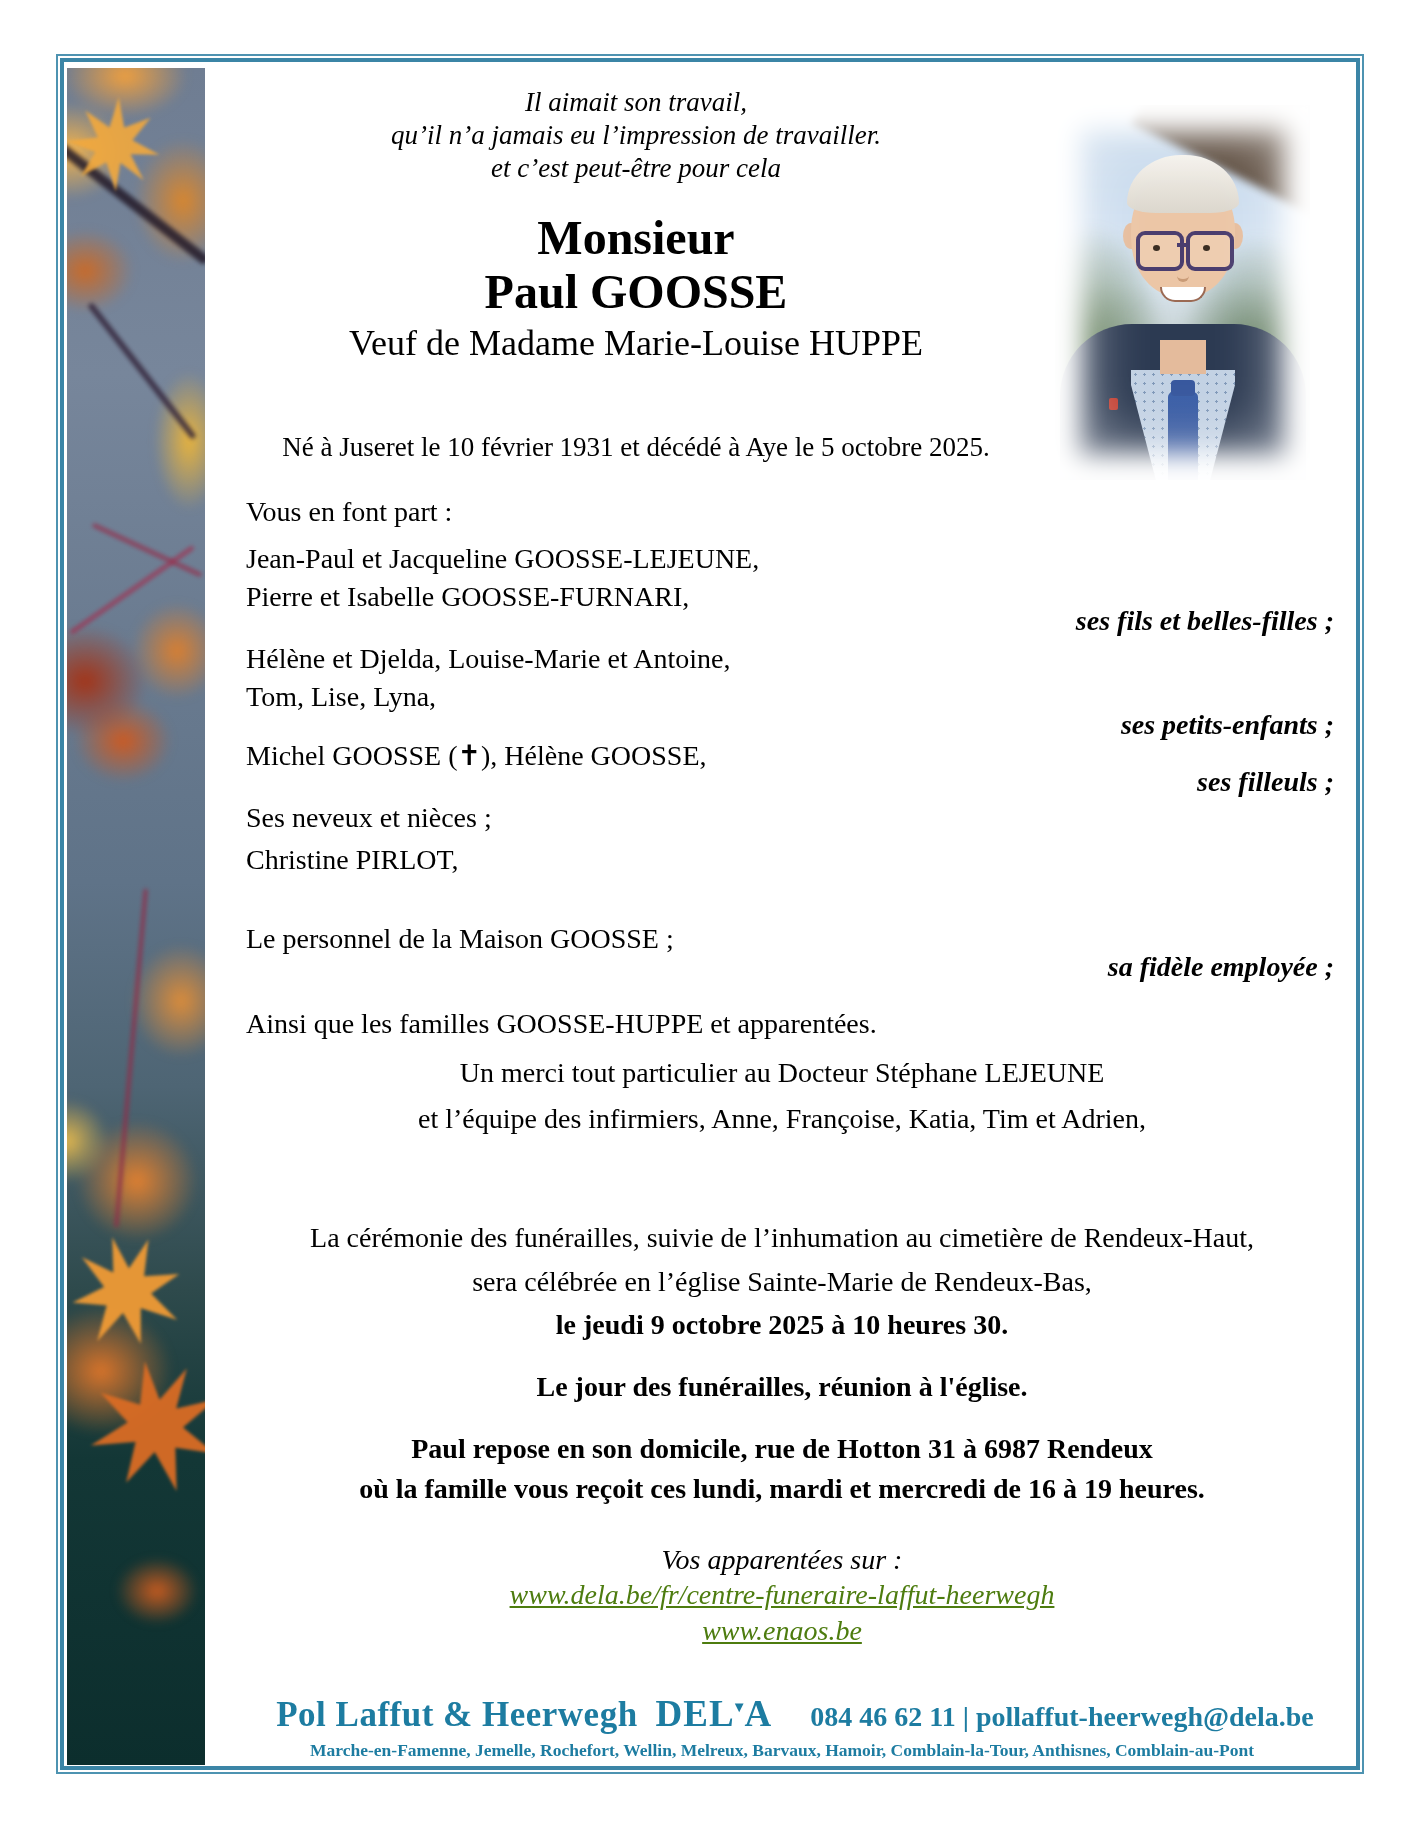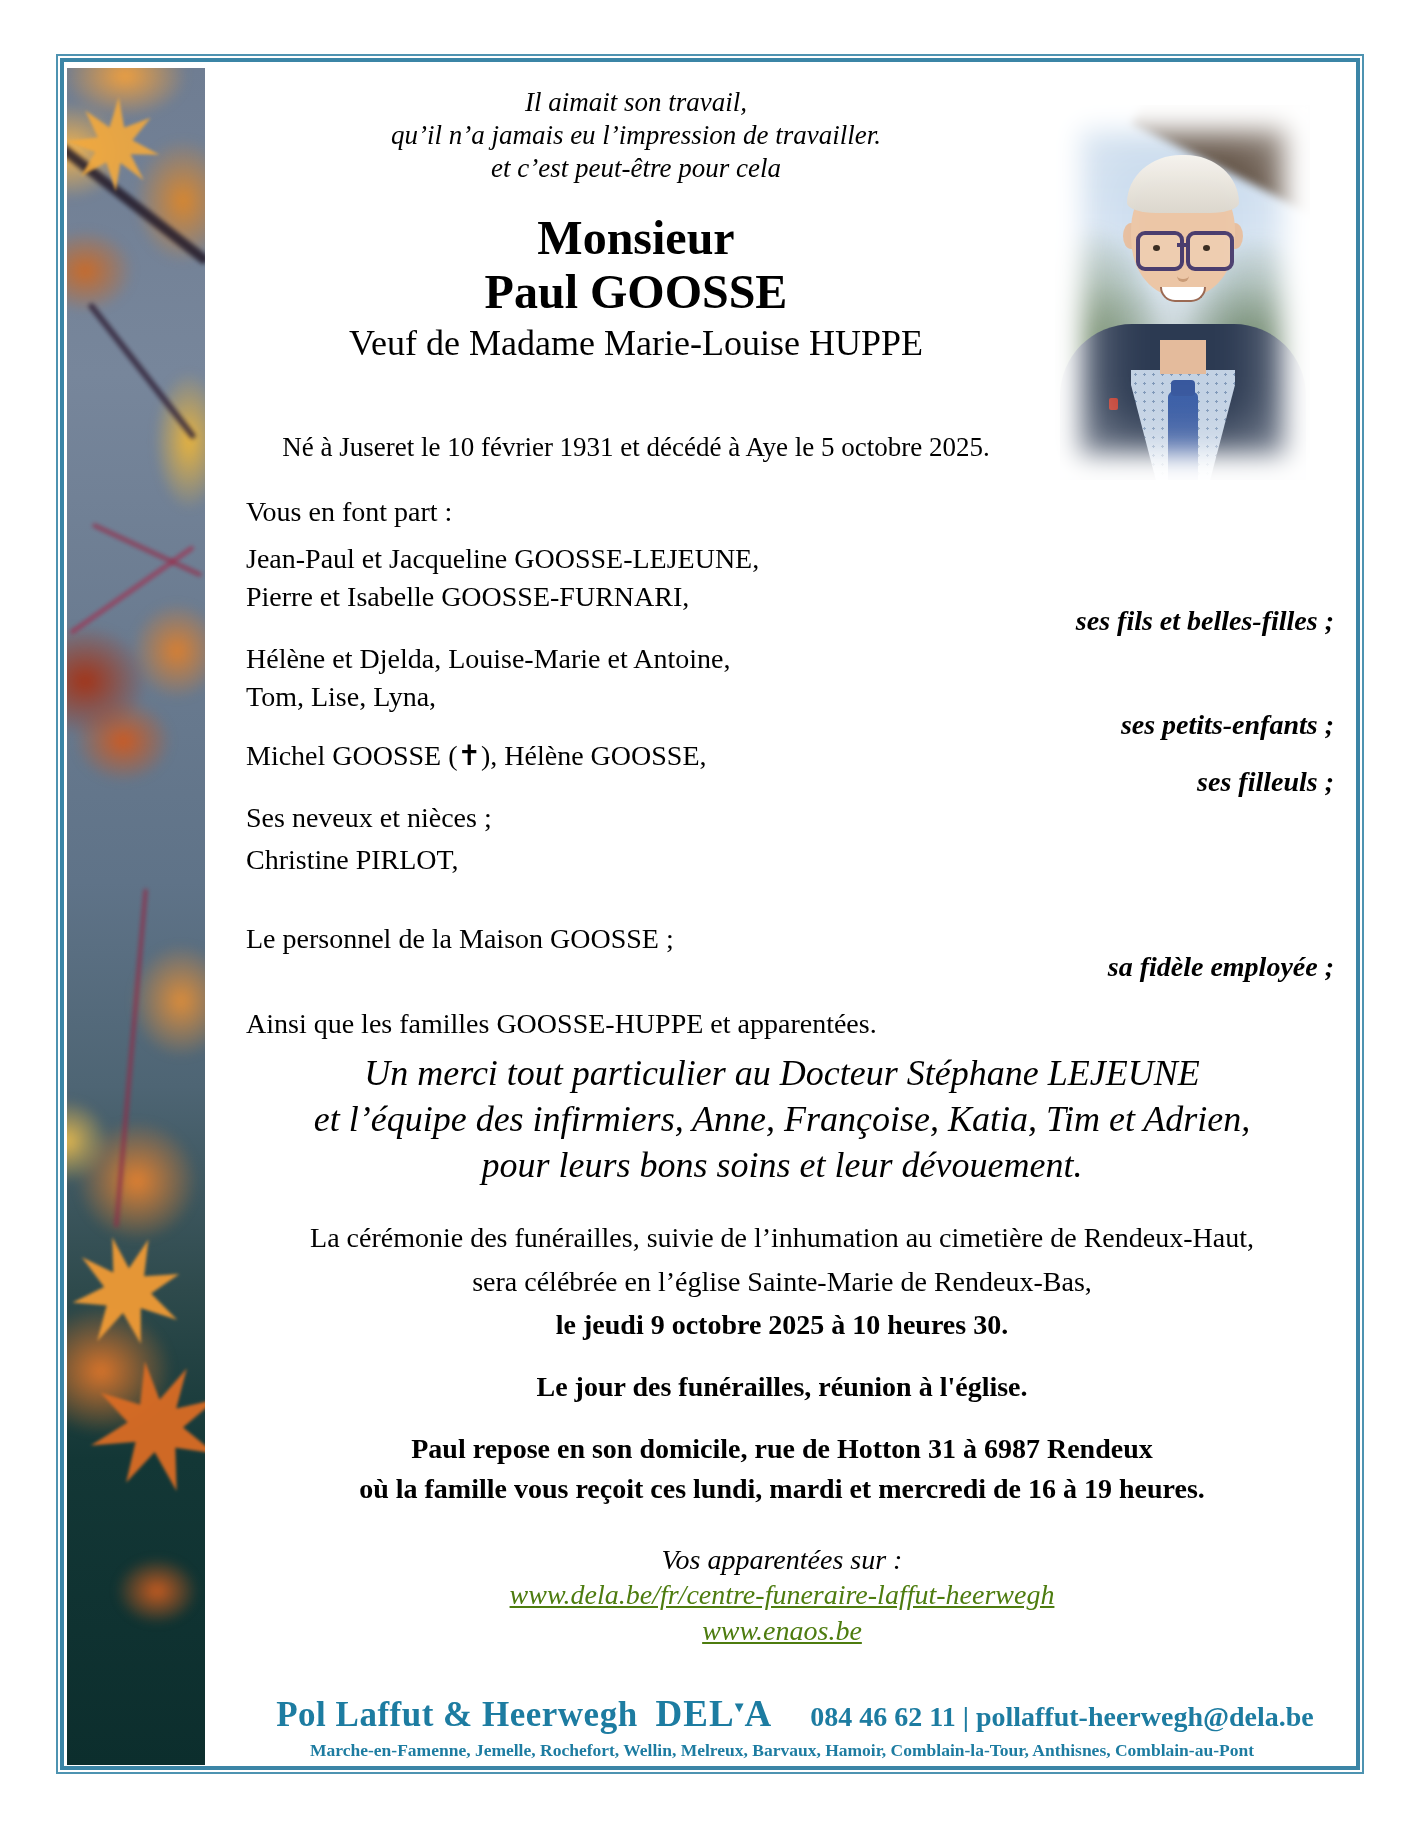--- a/index.html
+++ b/index.html
@@ -96,21 +96,21 @@
   
   .abs { position:absolute; }
   .center-upper { left:206px; width:860px; text-align:center; }
   .center-lower { left:206px; width:1152px; text-align:center; }
   .epigraph { font-style:italic; font-size:27px; line-height:33px; }
   .title1, .title2 { font-weight:bold; font-size:48px; line-height:52px; }
   .subtitle { font-size:36px; }
   .born { font-size:27px; }
   .left-line { left:246px; width:1088px; font-size:28px; text-align:left; }
   .role-line { left:246px; width:1088px; font-size:28px; text-align:right; font-weight:bold; font-style:italic; }
-  .thanks { font-style:italic; font-size:36px; line-height:46px; }
+  .thanks { font-size:28px; line-height:46px; }
   .cer { font-size:28px; }
   .bold { font-weight:bold; }
   .cond { font-style:italic; font-size:28px; }
   .lnk { font-style:italic; font-size:28px; }
   .lnk a { color:#4d7c0f; text-decoration:underline; cursor:pointer; }
 
   
   .footer-line { left:206px; width:1152px; text-align:center; color:#1d7ca1; white-space:nowrap;margin-left:13px; }
   .f-company { font-size:35px; font-weight:bold; letter-spacing:.5px; }
   .f-brand   { font-size:37px; font-weight:bold; letter-spacing:1px; margin-left:14px; }
@@ -197,21 +197,20 @@
 
 <div class="abs left-line" style="top:844px;">Christine PIRLOT,</div>
 <div class="abs role-line" style="top:919px;margin-top:32px;">sa fidèle employée ;</div>
 
 <div class="abs left-line" style="top:923px;">Le personnel de la Maison GOOSSE ;</div>
 <div class="abs left-line" style="top:1008px;">Ainsi que les familles GOOSSE-HUPPE et apparentées.</div>
 
 <div class="abs center-lower thanks" style="top:1050px;">
   <div>Un merci tout particulier au Docteur Stéphane LEJEUNE</div>
   <div>et l’équipe des infirmiers, Anne, Françoise, Katia, Tim et Adrien,</div>
-  <div>pour leurs bons soins et leur dévouement.</div>
 </div>
 
 <div class="abs center-lower cer" style="top:1222px;">La cérémonie des funérailles, suivie de l’inhumation au cimetière de Rendeux-Haut,</div>
 <div class="abs center-lower cer" style="top:1266px;">sera célébrée en l’église Sainte-Marie de Rendeux-Bas,</div>
 <div class="abs center-lower cer bold" style="top:1309px;">le jeudi 9 octobre 2025 à 10 heures 30.</div>
 
 <div class="abs center-lower cer bold" style="top:1371px;">Le jour des funérailles, réunion à l'église.</div>
 
 <div class="abs center-lower cer bold" style="top:1433px;">Paul repose en son domicile, rue de Hotton 31 à 6987 Rendeux</div>
 <div class="abs center-lower cer bold" style="top:1473px;">où la famille vous reçoit ces lundi, mardi et mercredi de 16 à 19 heures.</div>

